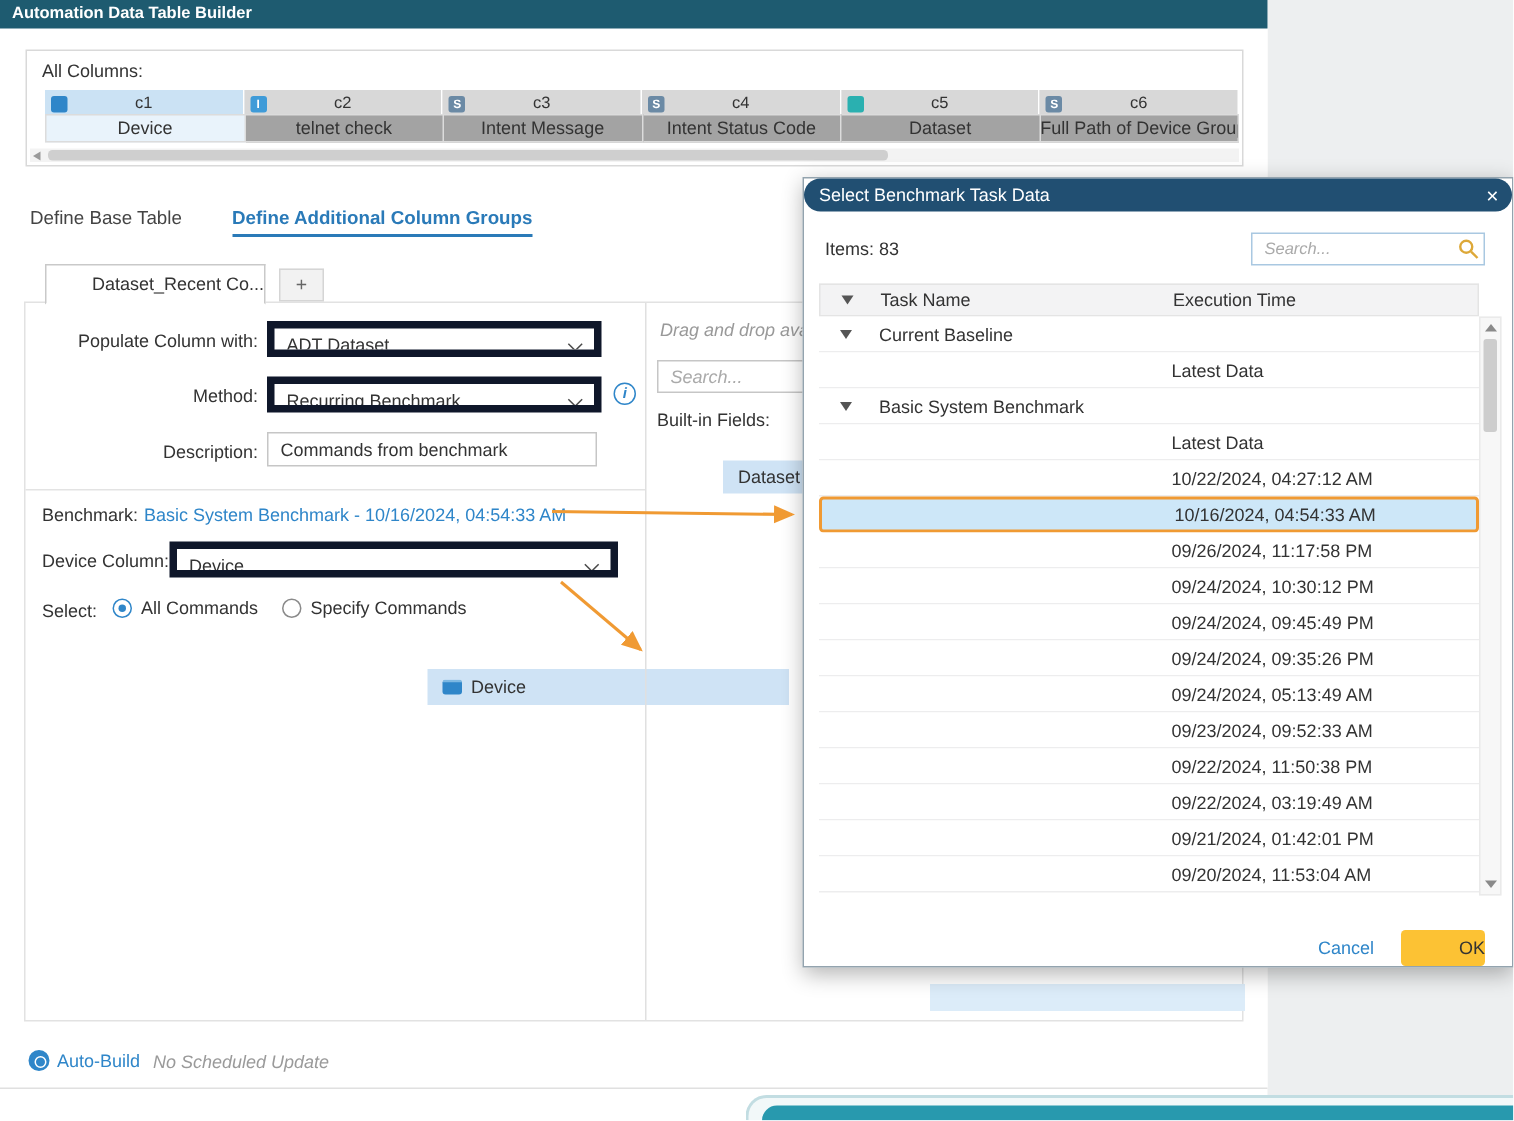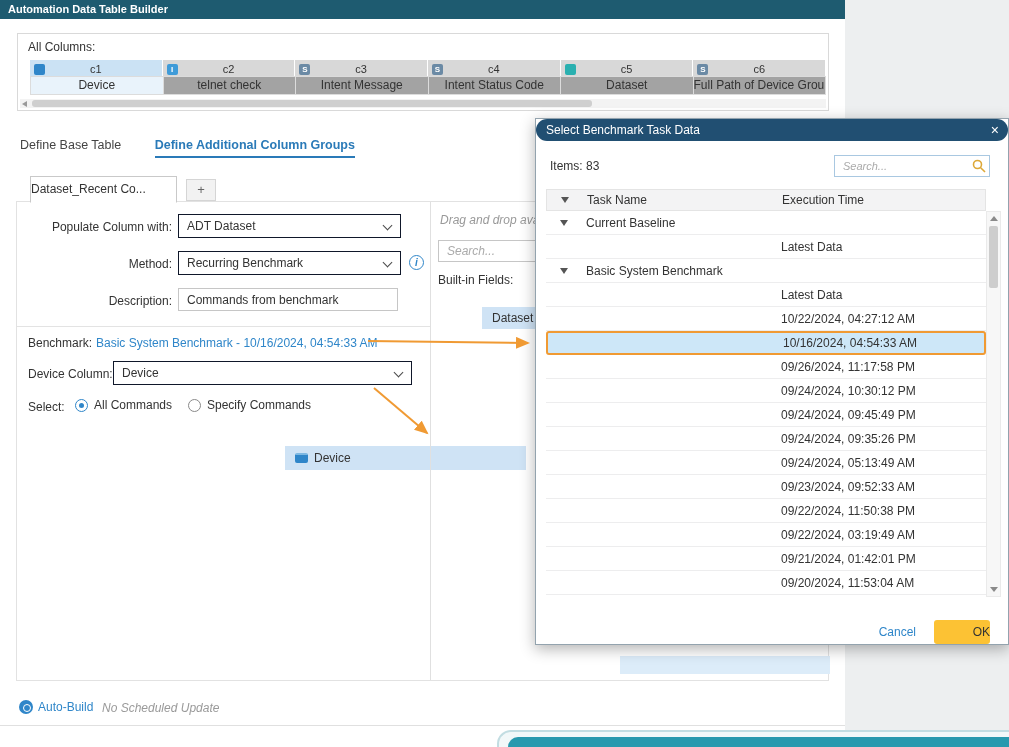--- a/index.html
+++ b/index.html
@@ -33,30 +33,30 @@
   .hs-arrow { position:absolute; left:2px; top:2px; width:0; height:0; border-top:3px solid transparent; border-bottom:3px solid transparent; border-right:5px solid #9a9a9a; }
   .hs-thumb { position:absolute; left:12px; top:1px; width:560px; height:7px; background:#cfcfcf; border-radius:3px; }
 
   
   .main-tabs { position:absolute; left:20px; top:138px; font-size:12.5px; }
   .mtab { display:inline-block; margin-right:30px; color:#444; cursor:pointer; padding-bottom:4px; }
   .mtab.active { color:var(--tab-blue,#2a7ab8); font-weight:bold; border-bottom:2px solid var(--tab-blue,#2a7ab8); }
 
   
   .group-panel { position:absolute; left:16px; top:201px; width:813px; height:480px; border:1px solid #e2e2e2; background:#fff; }
-  .group-tab { position:absolute; left:30px; top:176px; width:147px; height:27px; background:#fff; border:1px solid #c9c9c9; border-bottom:1px solid #fff; font-size:12px; color:#333; text-align:left; line-height:25px; z-index:2; }
+  .group-tab { position:absolute; left:30px; top:176px; width:147px; height:27px; background:#fff; border:1px solid #c9c9c9; border-bottom:1px solid #fff; font-size:12px; color:#333; text-align:right; line-height:25px; z-index:2; }
   .group-tab-add { position:absolute; left:186px; top:179px; width:30px; height:22px; background:#f2f2f2; border:1px solid #d5d5d5; font-size:13px; color:#666; text-align:center; line-height:20px; z-index:2; }
 
   
   .flabel { position:absolute; font-size:12px; color:#333; }
   .flabel.r { text-align:right; width:152px; left:20px; }
   .lbl-populate { top:220px; }
   .lbl-method { top:257px; }
   .lbl-desc { top:294px; }
-  .select { position:absolute; height:24px; background:#fff; border:1px solid #0f172a; font-size:12px; color:#333; line-height:22px; padding:0 22px 0 8px; white-space:nowrap; overflow:hidden; }
+  .select { position:absolute; height:24px; background:#fff; border:5px solid #0f172a; font-size:12px; color:#333; line-height:22px; padding:0 22px 0 8px; white-space:nowrap; overflow:hidden; }
   .sel-populate { left:178px; top:214px; width:223px; }
   .sel-method { left:178px; top:251px; width:223px; }
   .sel-devicecol { left:113px; top:361px; width:299px; }
   .chev { position:absolute; right:9px; top:7px; width:7px; height:7px; border-right:1.6px solid #4a4a4a; border-bottom:1.6px solid #4a4a4a; transform:rotate(45deg); }
   .info-icon { position:absolute; left:409px; top:255px; width:15px; height:15px; border:1px solid var(--link-blue,#2f86c9); border-radius:50%; color:var(--link-blue,#2f86c9); font-size:10px; font-weight:bold; text-align:center; line-height:13px; font-style:italic; }
   .inp { position:absolute; border:1px solid #c6c6c6; font-size:12px; color:#333; padding:0 8px; font-family:"Liberation Sans",sans-serif; }
   .inp-desc { left:178px; top:288px; width:220px; height:23px; }
   .divider { position:absolute; left:17px; top:326px; width:413px; border-top:1px solid #e3e3e3; }
   .lbl-benchmark { left:28px; top:336px; }
   .link-benchmark { position:absolute; left:96px; top:336px; font-size:12px; color:var(--link-blue,#2f86c9); cursor:pointer; }

